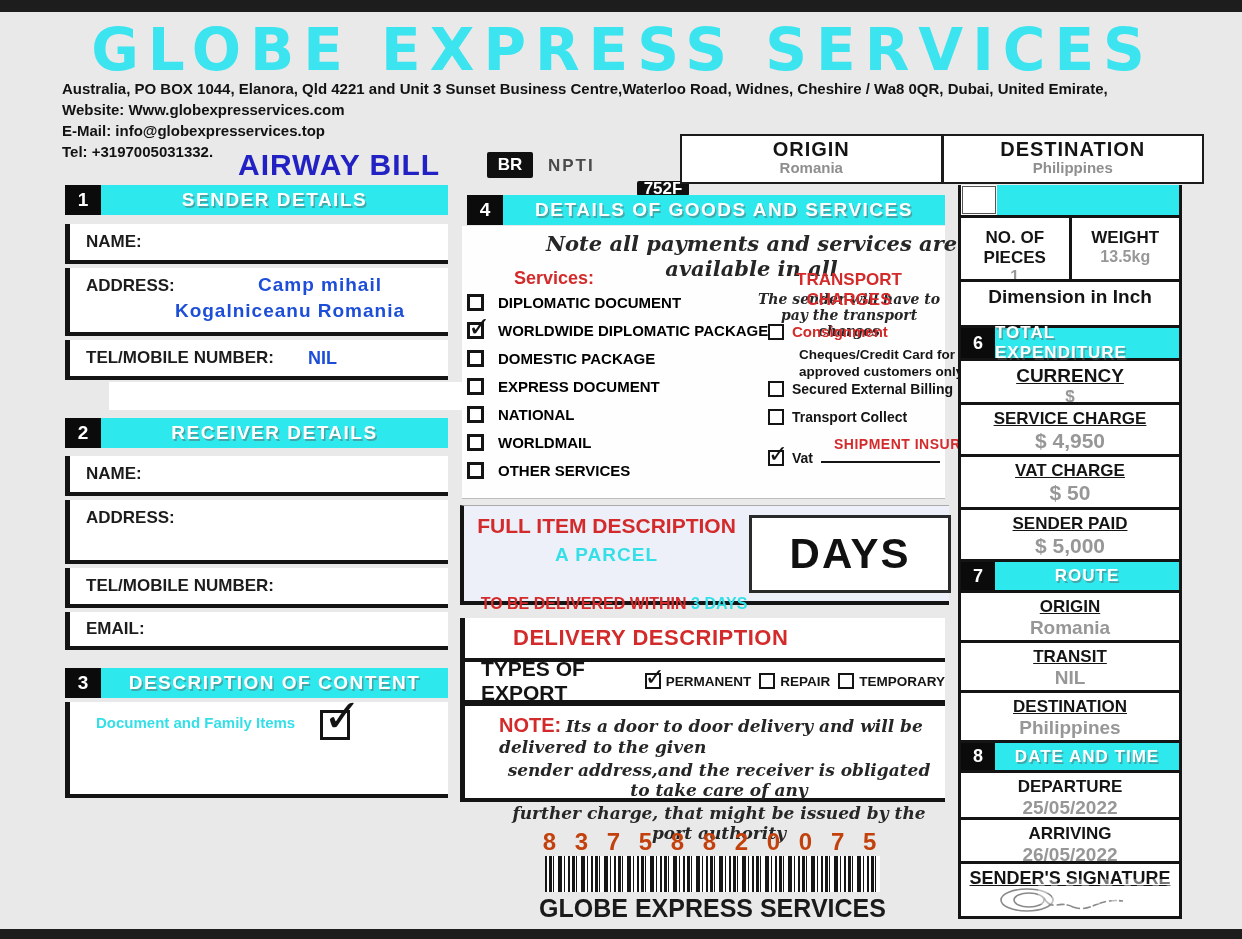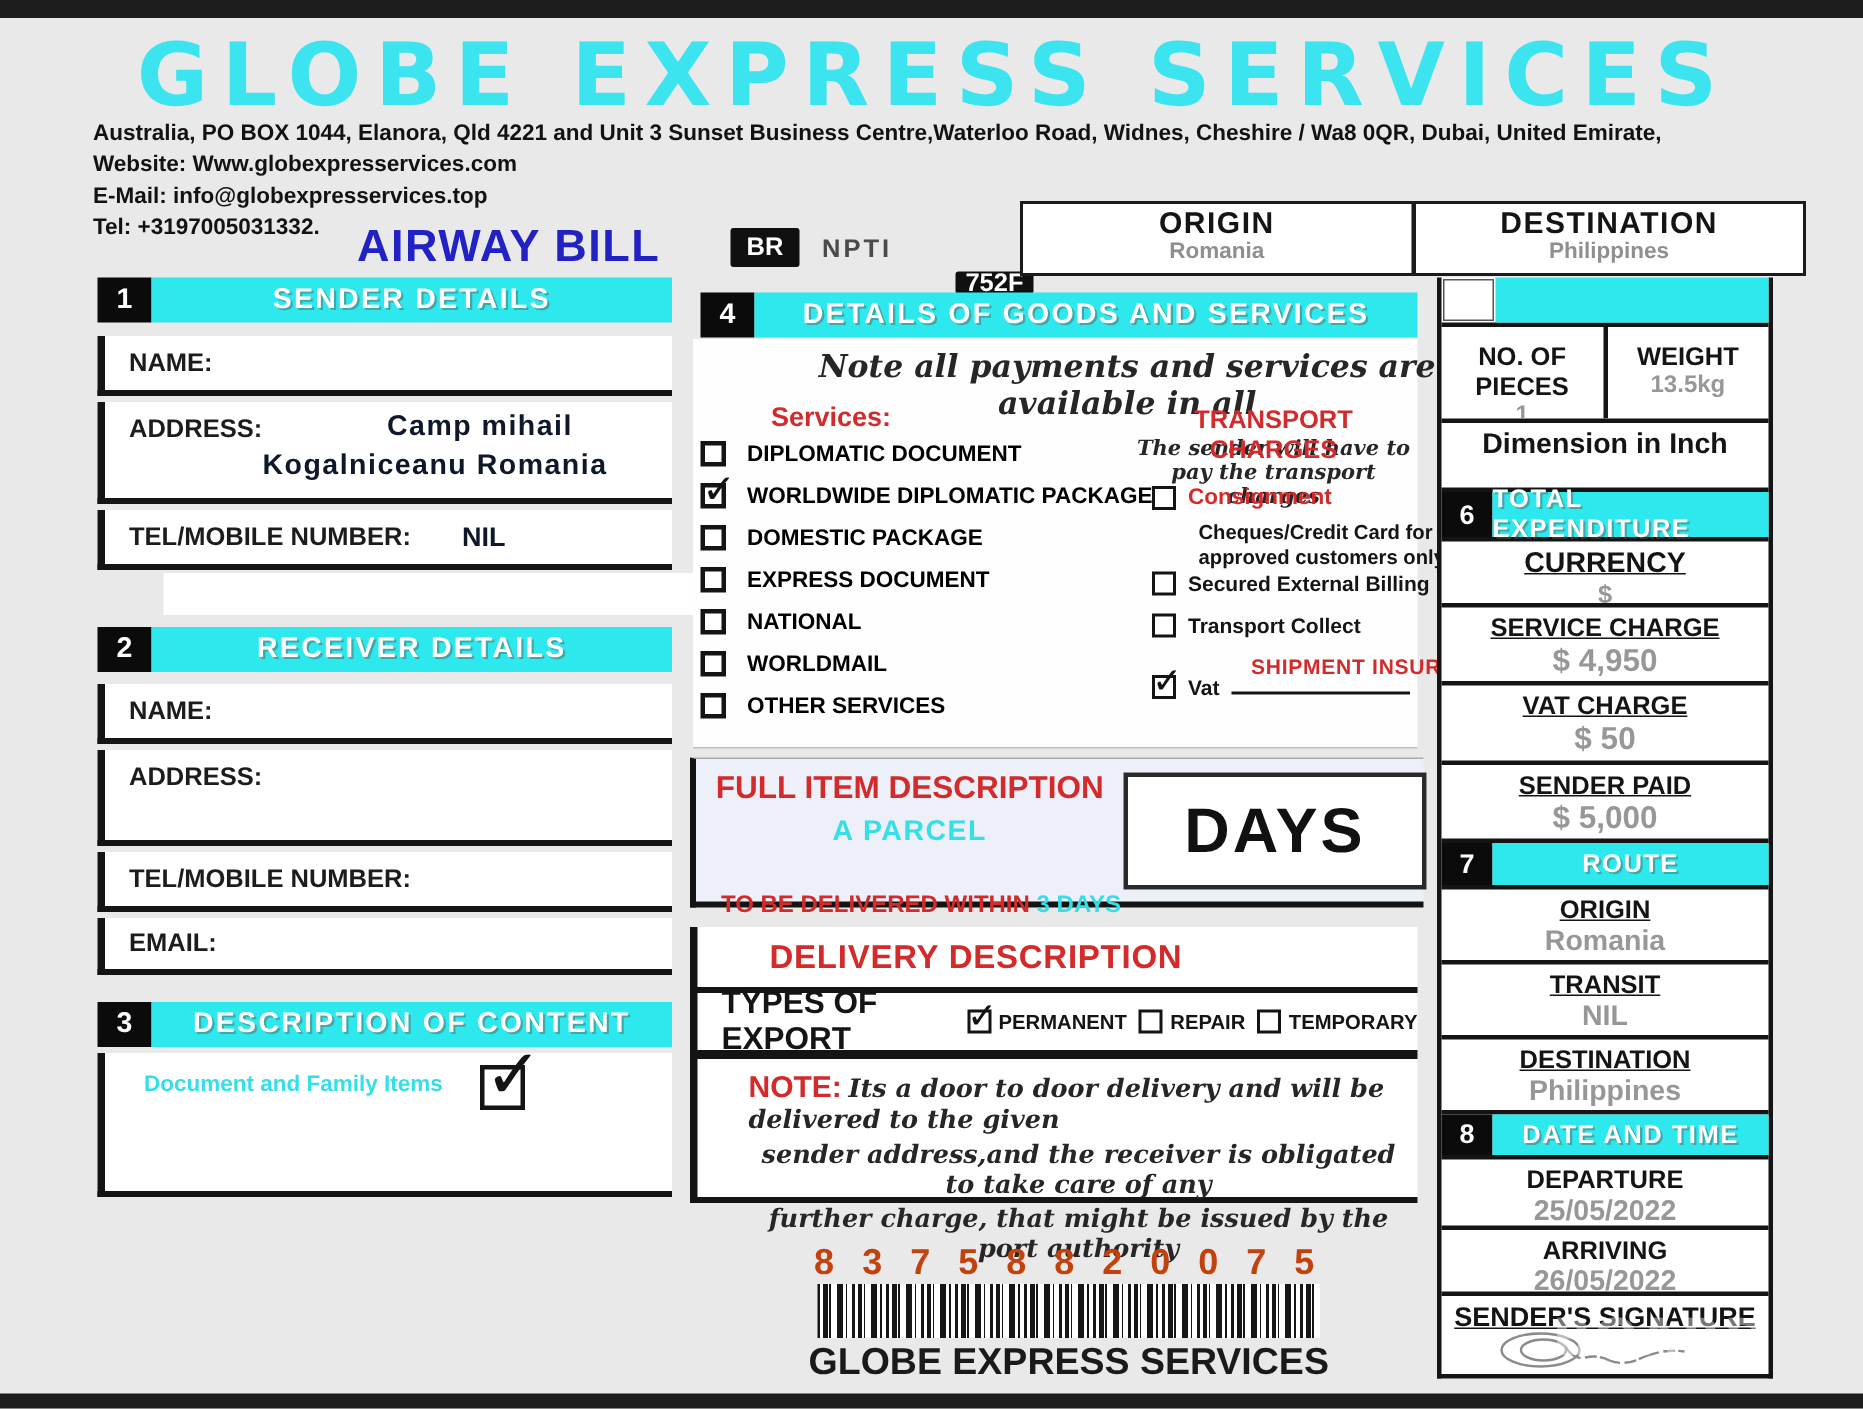--- a/index.html
+++ b/index.html
@@ -29,21 +29,21 @@
   .sech{position:absolute;display:flex;height:30px;}
   .numbox{width:36px;background:#0b0b0b;color:#fff;font-weight:700;font-size:19px;
           display:flex;align-items:center;justify-content:center;}
   .cyanbar{flex:1;background:#2de8ec;color:#fff;font-weight:800;font-size:19px;letter-spacing:1.5px;
            display:flex;align-items:center;justify-content:center;white-space:nowrap;
            text-shadow:1.5px 1.5px 0 rgba(90,90,90,.45);}
 
   
   .field{position:absolute;background:#fff;border-left:5px solid #141414;border-bottom:4px solid #141414;}
   .flbl{font-size:17px;font-weight:600;color:#1c1c1c;padding-left:16px;}
-  .gval{color:#0f172a;font-weight:700;}
+  .gval{color:#1d4ed8;font-weight:700;}
 
   
   .cb{position:relative;width:17px;height:17px;border:3px solid #141414;background:#fff;flex:none;box-sizing:border-box;}
   .cb.checked::after{content:"\2713";position:absolute;left:-2px;top:-14px;font-size:27px;font-weight:700;
                      color:#141414;font-family:"DejaVu Sans",sans-serif;}
   .cb.big{width:30px;height:30px;}
   .cb.big.checked::after{font-size:46px;top:-24px;left:0px;}
   .cb.sm{width:16px;height:16px;border-width:2.5px;}
   .cb.sm.checked::after{font-size:24px;top:-12px;}
 

